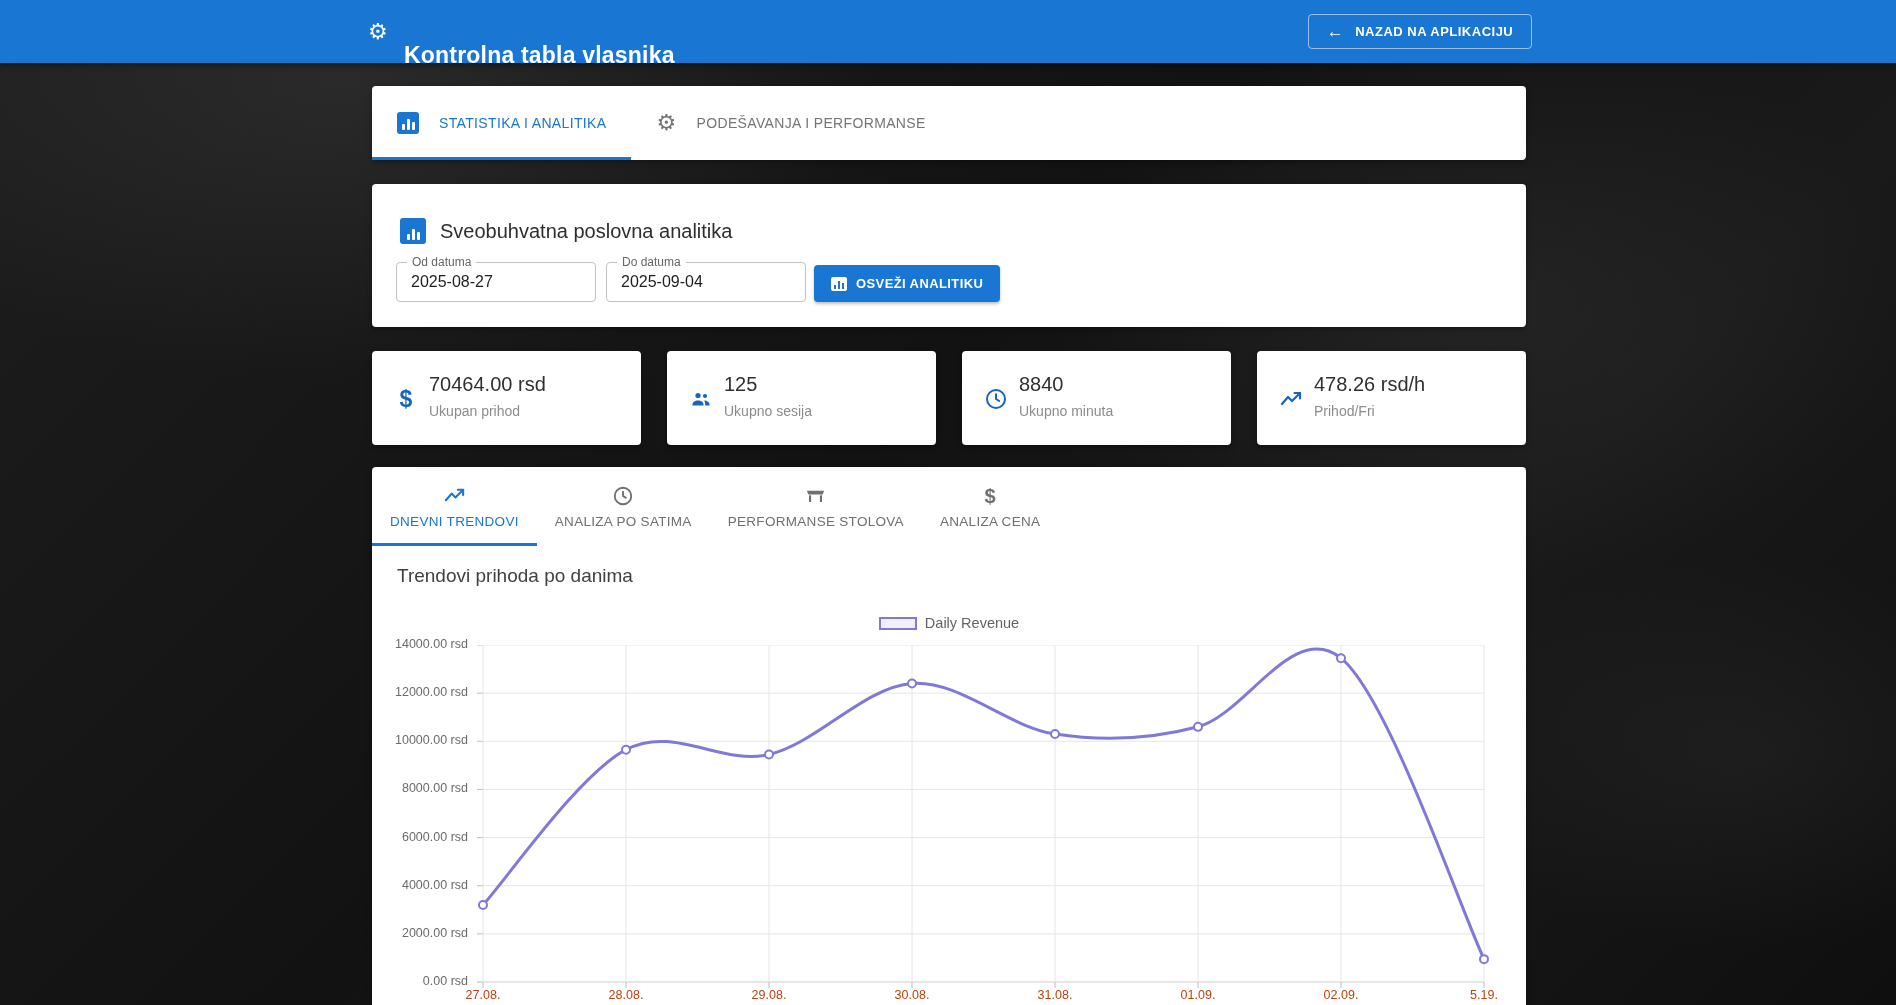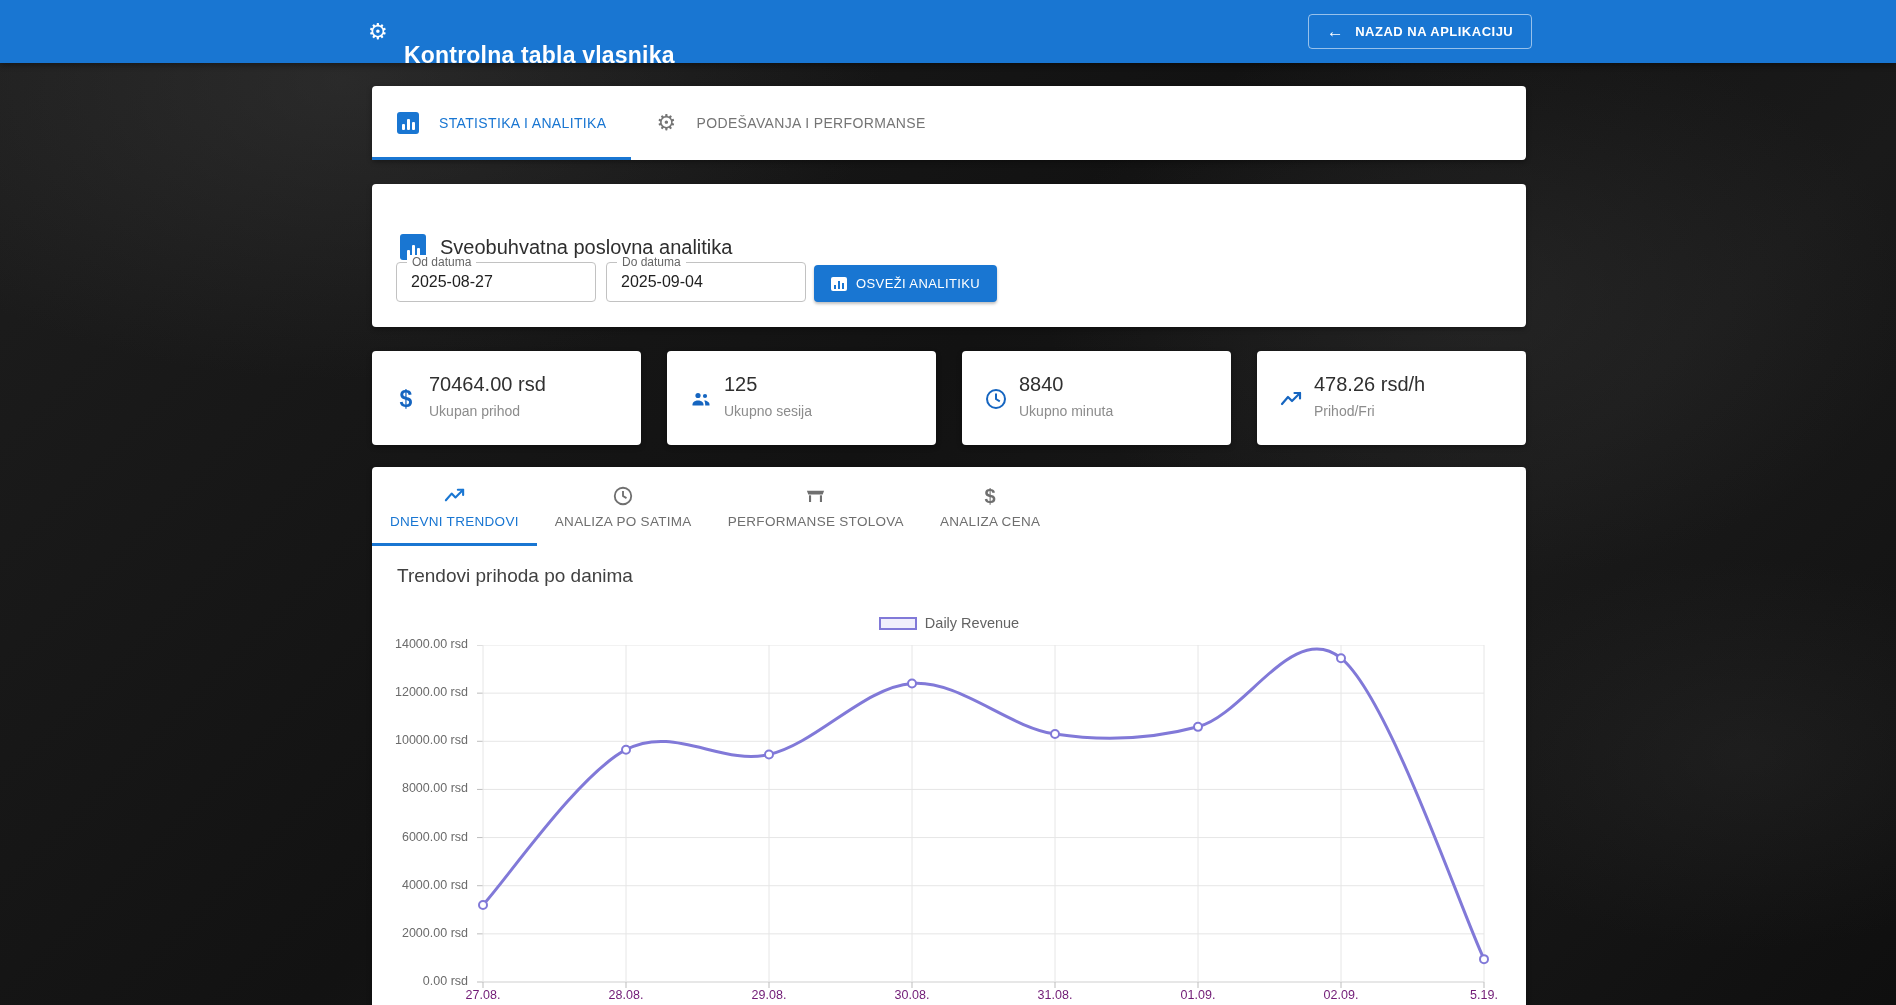--- a/index.html
+++ b/index.html
@@ -45,33 +45,33 @@
   .sq-chart-icon { width:22px; height:22px; background:#1976d2; border-radius:3px;
                    display:flex; align-items:flex-end; justify-content:center; gap:2px;
                    padding-bottom:4px; flex:0 0 auto; }
   .sq-chart-icon i { display:block; width:3px; background:#ffffff; border-radius:1px; }
   .sq-chart-icon i:nth-child(1){ height:6px; } .sq-chart-icon i:nth-child(2){ height:11px; }
   .sq-chart-icon i:nth-child(3){ height:8px; }
   .tab-gear { font-size:22px; color:#757575; line-height:1; }
 
   
   .analytics-card { left:372px; top:184px; width:1154px; height:143px; }
-  .panel-head { position:absolute; left:28px; top:34px; display:flex; align-items:center; gap:14px;margin-top:16px; }
+  .panel-head { position:absolute; left:28px; top:34px; display:flex; align-items:center; gap:14px; }
   .panel-head .sq-chart-icon { width:26px; height:26px; }
   .panel-title { font-size:20px; color:#2e2e2e; }
   .field { position:absolute; top:78px; width:200px; height:40px; border:1px solid #c2c2c2;
            border-radius:4px; background:#fff; }
   .field-from { left:24px; } .field-to { left:234px; }
   .field-label { position:absolute; top:-8px; left:10px; background:#ffffff; padding:0 5px;
                  font-size:12px; color:#666666; }
   .field-input { border:none; outline:none; width:100%; height:100%; padding:0 14px;
                  font-size:16px; color:#1f1f1f; font-family:Liberation Sans, sans-serif; background:transparent; }
   .refresh-btn { position:absolute; left:442px; top:81px; height:37px; padding:0 17px;
                  background:#1976d2; border:none; border-radius:4px; color:#ffffff;
-                 font-size:13px; font-weight:normal; letter-spacing:.4px; cursor:pointer;
+                 font-size:13px; font-weight:bold; letter-spacing:.4px; cursor:pointer;
                  display:flex; align-items:center; gap:9px; font-family:inherit;
                  box-shadow:0 2px 3px rgba(0,0,0,.25); }
   .btn-chart-icon { width:16px; height:14px; background:#ffffff; border-radius:2px;
                     display:flex; align-items:flex-end; justify-content:center; gap:1.5px; padding-bottom:2px; }
   .btn-chart-icon i { display:block; width:2.5px; background:#1976d2; }
   .btn-chart-icon i:nth-child(1){height:4px;} .btn-chart-icon i:nth-child(2){height:8px;}
   .btn-chart-icon i:nth-child(3){height:6px;}
 
   
   .stats-row { position:absolute; left:372px; top:351px; width:1154px; height:94px;
@@ -95,21 +95,21 @@
                              height:3px; background:#1976d2; }
   .chart-tab svg { display:block; }
   .chart-tab .dollar-glyph { font-size:20px; font-weight:bold; line-height:22px; }
   .chart-title { position:absolute; left:25px; top:98px; font-size:19px; color:#414141; }
   .legend-row { position:absolute; left:0; top:145px; width:1154px; height:22px;
                 display:flex; align-items:center; justify-content:center; gap:8px; cursor:pointer; }
   .legend-box { width:38px; height:13px; border:2px solid #8179d8; background:#f1effc; }
   .legend-text { font-size:14.5px; color:#636363; }
   .plot-svg { position:absolute; left:105px; top:178px; }
   .ytick { position:absolute; width:96px; text-align:right; font-size:12.5px; color:#6b6b6b; }
-  .xtick { position:absolute; width:90px; text-align:center; font-size:12.5px; color:#701a75; }
+  .xtick { position:absolute; width:90px; text-align:center; font-size:12.5px; color:#c2410c; }
 </style>
 </head>
 <body>
 
 <div class="header">
   <span class="header-gear">⚙</span>
   <span class="header-title">Kontrolna tabla vlasnika</span>
   <button class="back-btn">
     <span class="back-arrow">←</span>
     <span>NAZAD NA APLIKACIJU</span>

